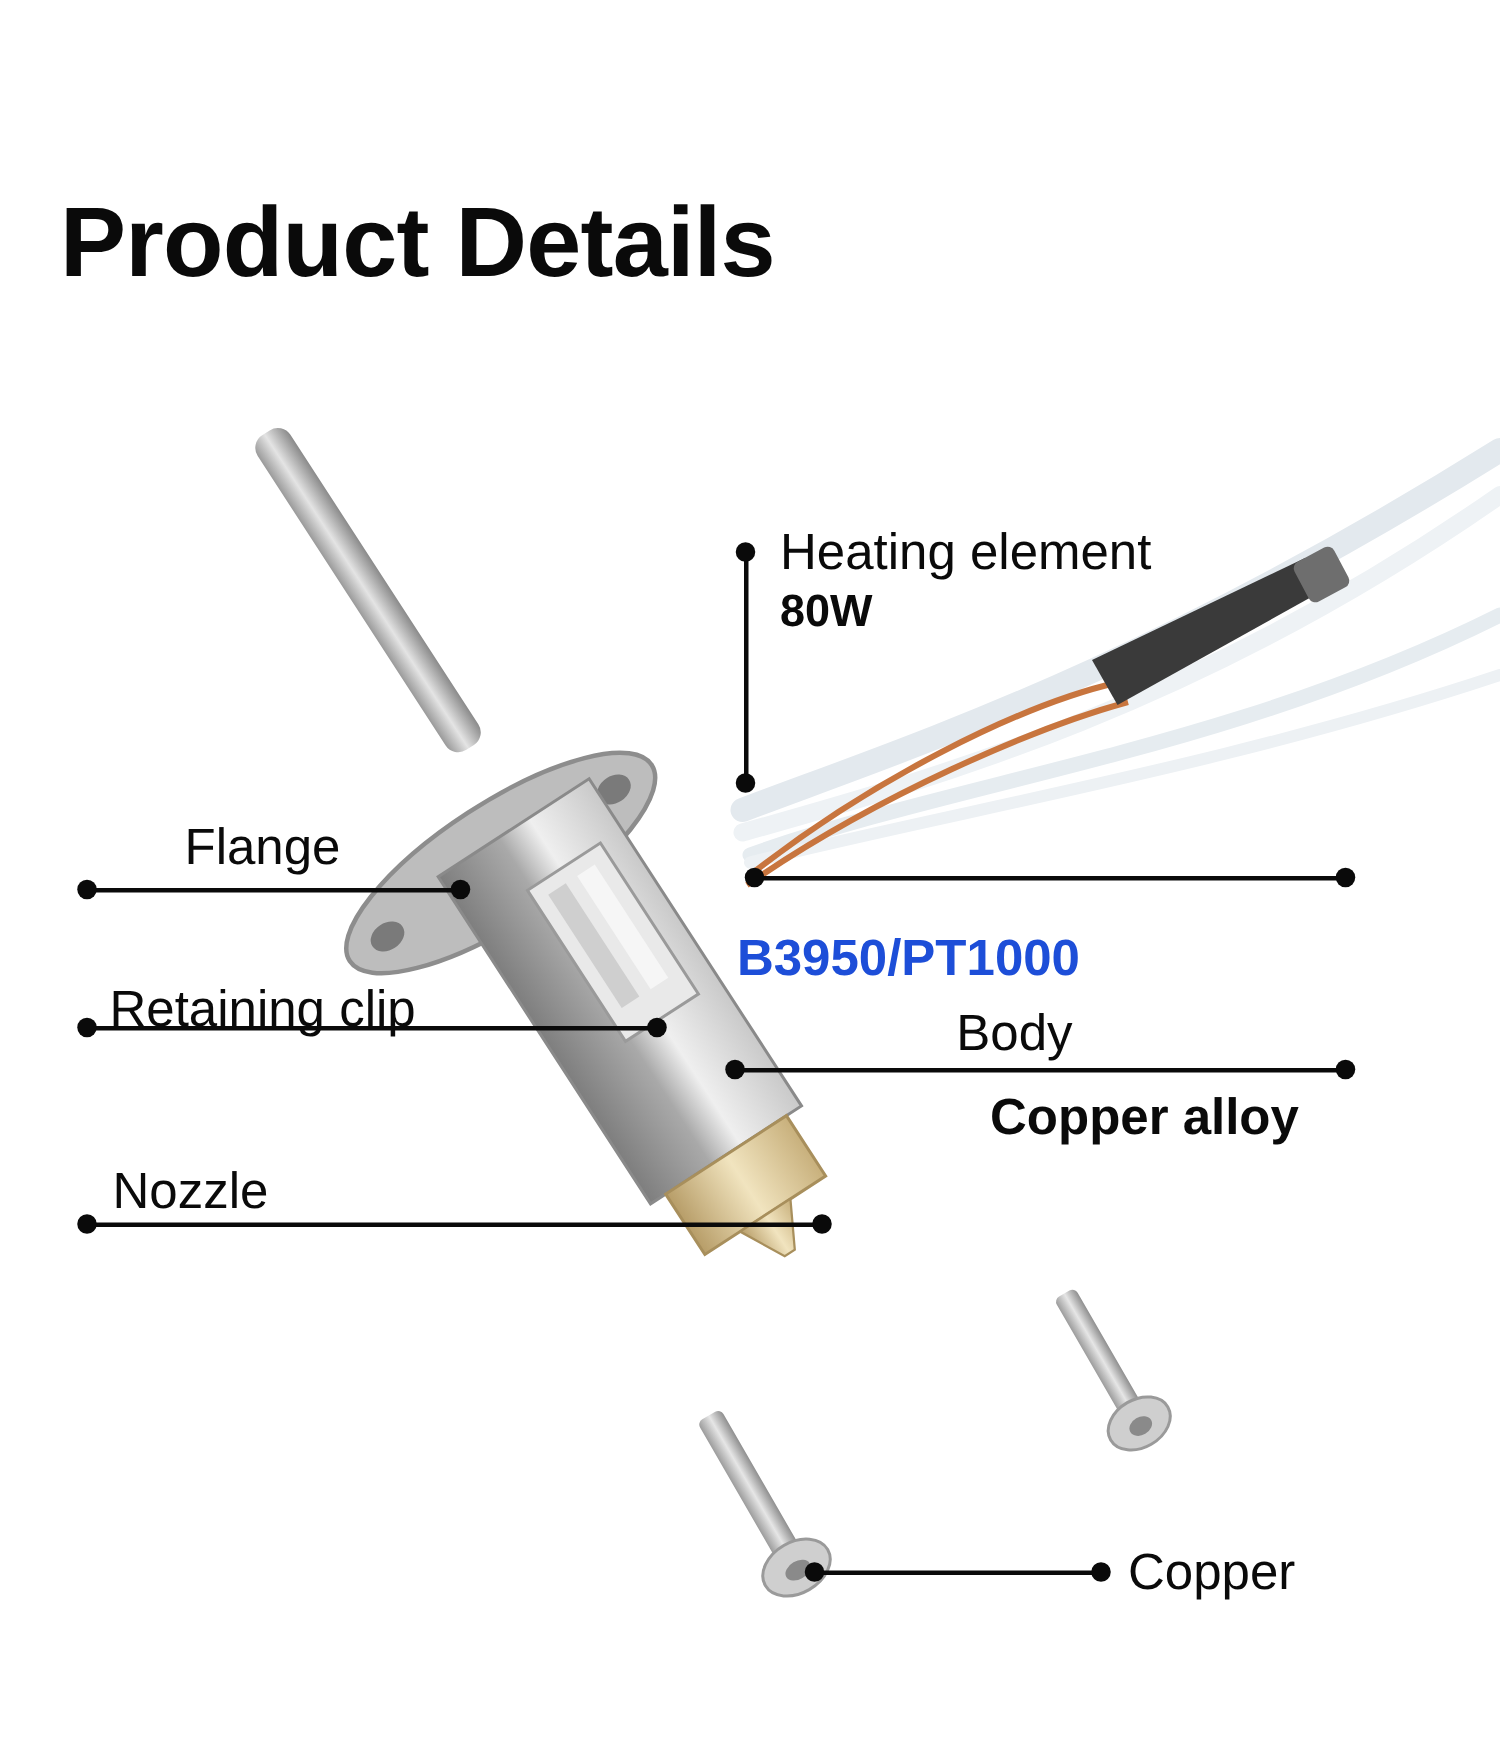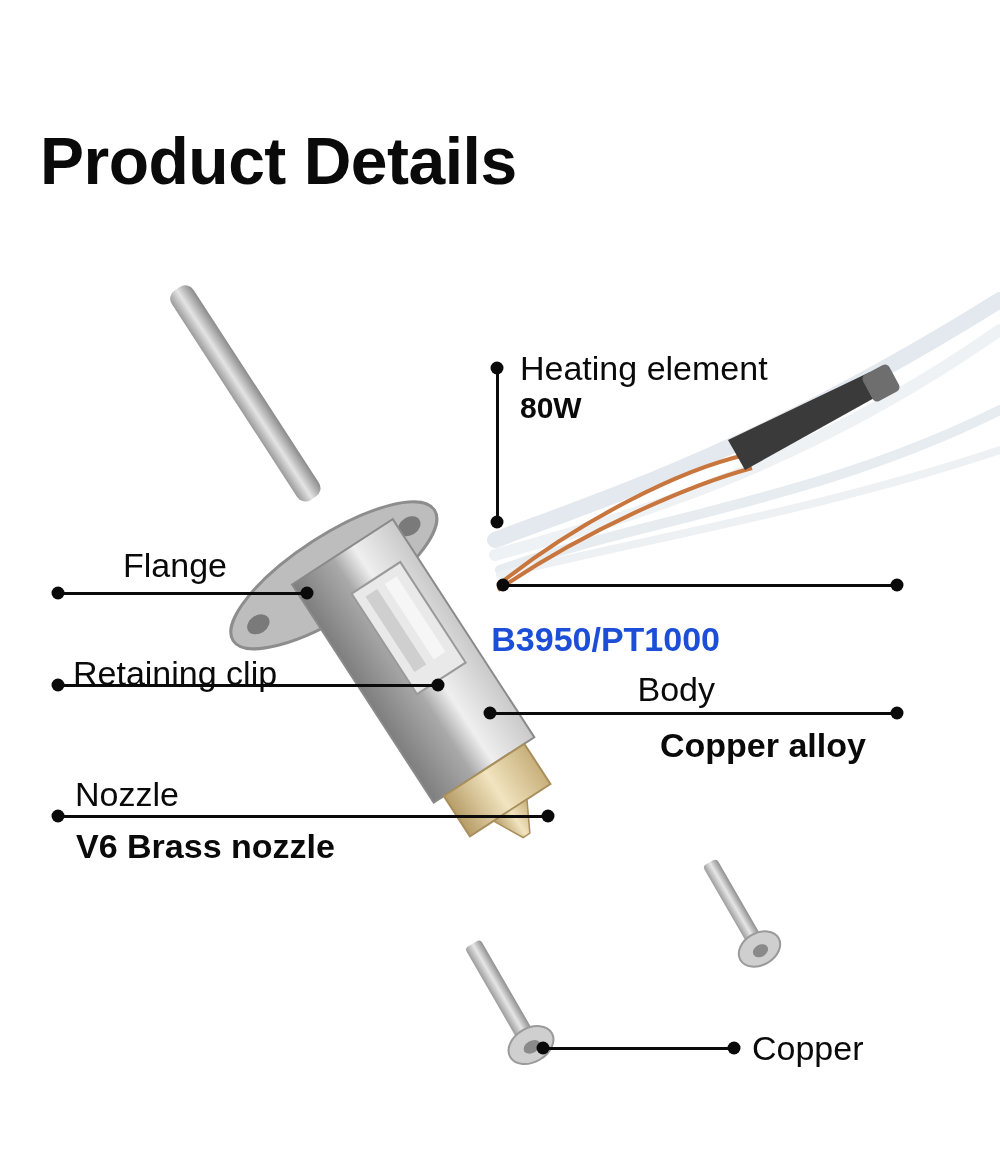--- a/index.html
+++ b/index.html
@@ -122,19 +122,18 @@
   <div class="lbl right" style="right:117px; top:672px;">Body</div>
   <div class="line" style="left:490px; top:712px; width:407px;"></div>
   <div class="dot" style="left:490px; top:713px;"></div>
   <div class="dot" style="left:897px; top:713px;"></div>
   <div class="val" style="left:645px; top:726px;margin-left:15px;">Copper alloy</div>
 
   <div class="lbl" style="left:75px; top:777px;">Nozzle</div>
   <div class="line" style="left:58px; top:815px; width:490px;"></div>
   <div class="dot" style="left:58px; top:816px;"></div>
   <div class="dot" style="left:548px; top:816px;"></div>
-  <div class="val" style="left:76px; top:827px;">V6 Brass nozzle</div>
 
   <div class="line" style="left:543px; top:1047px; width:190px;"></div>
   <div class="dot" style="left:543px; top:1048px;"></div>
   <div class="dot" style="left:734px; top:1048px;"></div>
   <div class="lbl" style="left:752px; top:1031px;">Copper</div>
 </div>
 
 </body></html>

